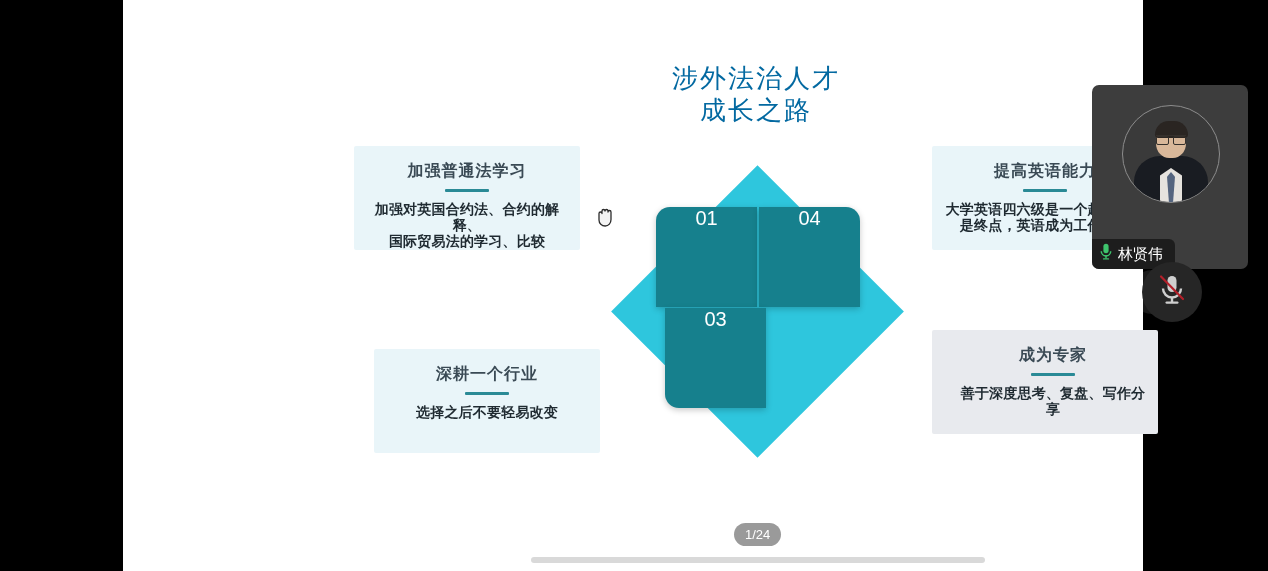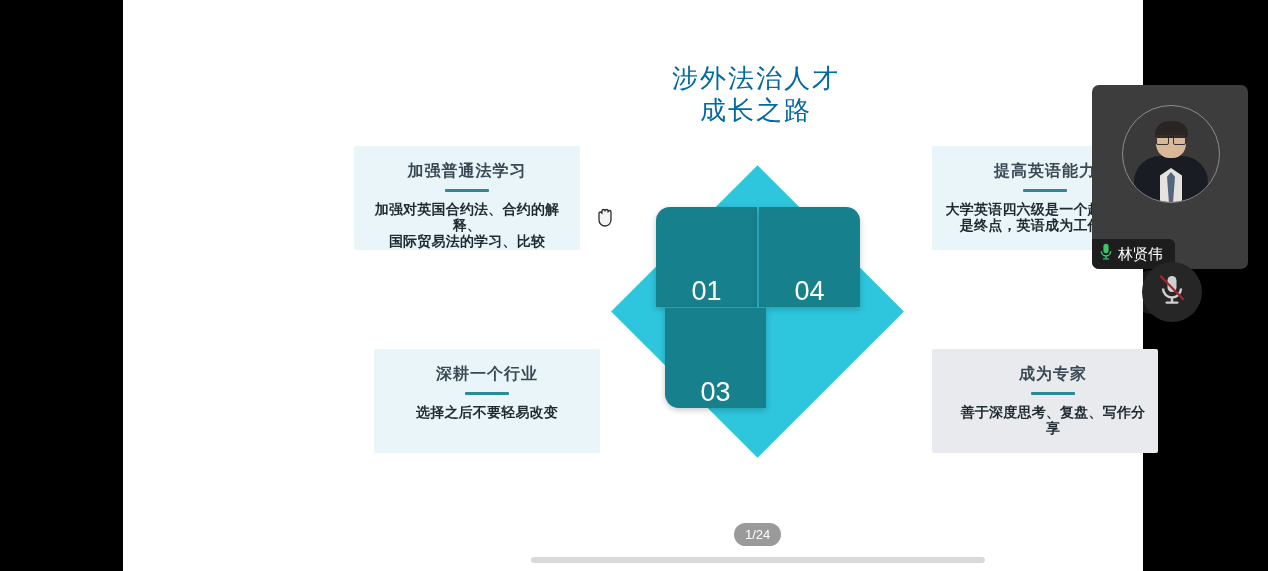--- a/index.html
+++ b/index.html
@@ -36,21 +36,21 @@
     border-radius:2px;
     box-sizing:border-box;
     padding:14px 12px 0 12px;
     text-align:center;
   }
   .info-card.tint-cyan{background:#e9f5f9;}
   .info-card.tint-grey{background:#e8eaee;}
   #card-tl{left:231px;top:146px;}
   #card-tr{left:809px;top:146px;}
   #card-bl{left:231px;top:349px;margin-left:20px;}
-  #card-br{left:809px;top:349px;padding-left:28px;}
+  #card-br{left:809px;top:330px;padding-left:28px;}
 
   .card-title{
     font-size:16px;font-weight:700;color:#3a4a55;
     letter-spacing:1px;line-height:22px;
   }
   .card-rule{
     width:44px;height:3px;background:#2a8a96;
     margin:7px auto 9px auto;border-radius:1px;
   }
   .card-body{
@@ -70,22 +70,22 @@
     width:207px;height:207px;
     margin-left:-103.5px;margin-top:-103.5px;
     background:#2ec6dd;
     transform:rotate(45deg);
   }
   .quad{
     position:absolute;
     width:101px;height:100px;
     background:#16808d;
     color:#ffffff;
-    font-size:27px;
-    display:flex;align-items:flex-end;justify-content:center;
+    font-size:20px;
+    display:flex;align-items:flex-start;justify-content:center;
     box-shadow:0 2px 6px rgba(0,0,0,.22);
   }
   #quad-01{left:46px;top:51px;border-radius:14px 0 0 0;}
   #quad-02{left:149px;top:51px;border-radius:0 14px 0 0;}
   #quad-03{left:55px;top:152px;border-radius:0 0 0 14px;}
   #quad-04{left:149px;top:152px;border-radius:0 0 14px 0;}
 
   
   #hand-cursor{
     position:absolute;left:472px;top:205px;width:22px;height:24px;

